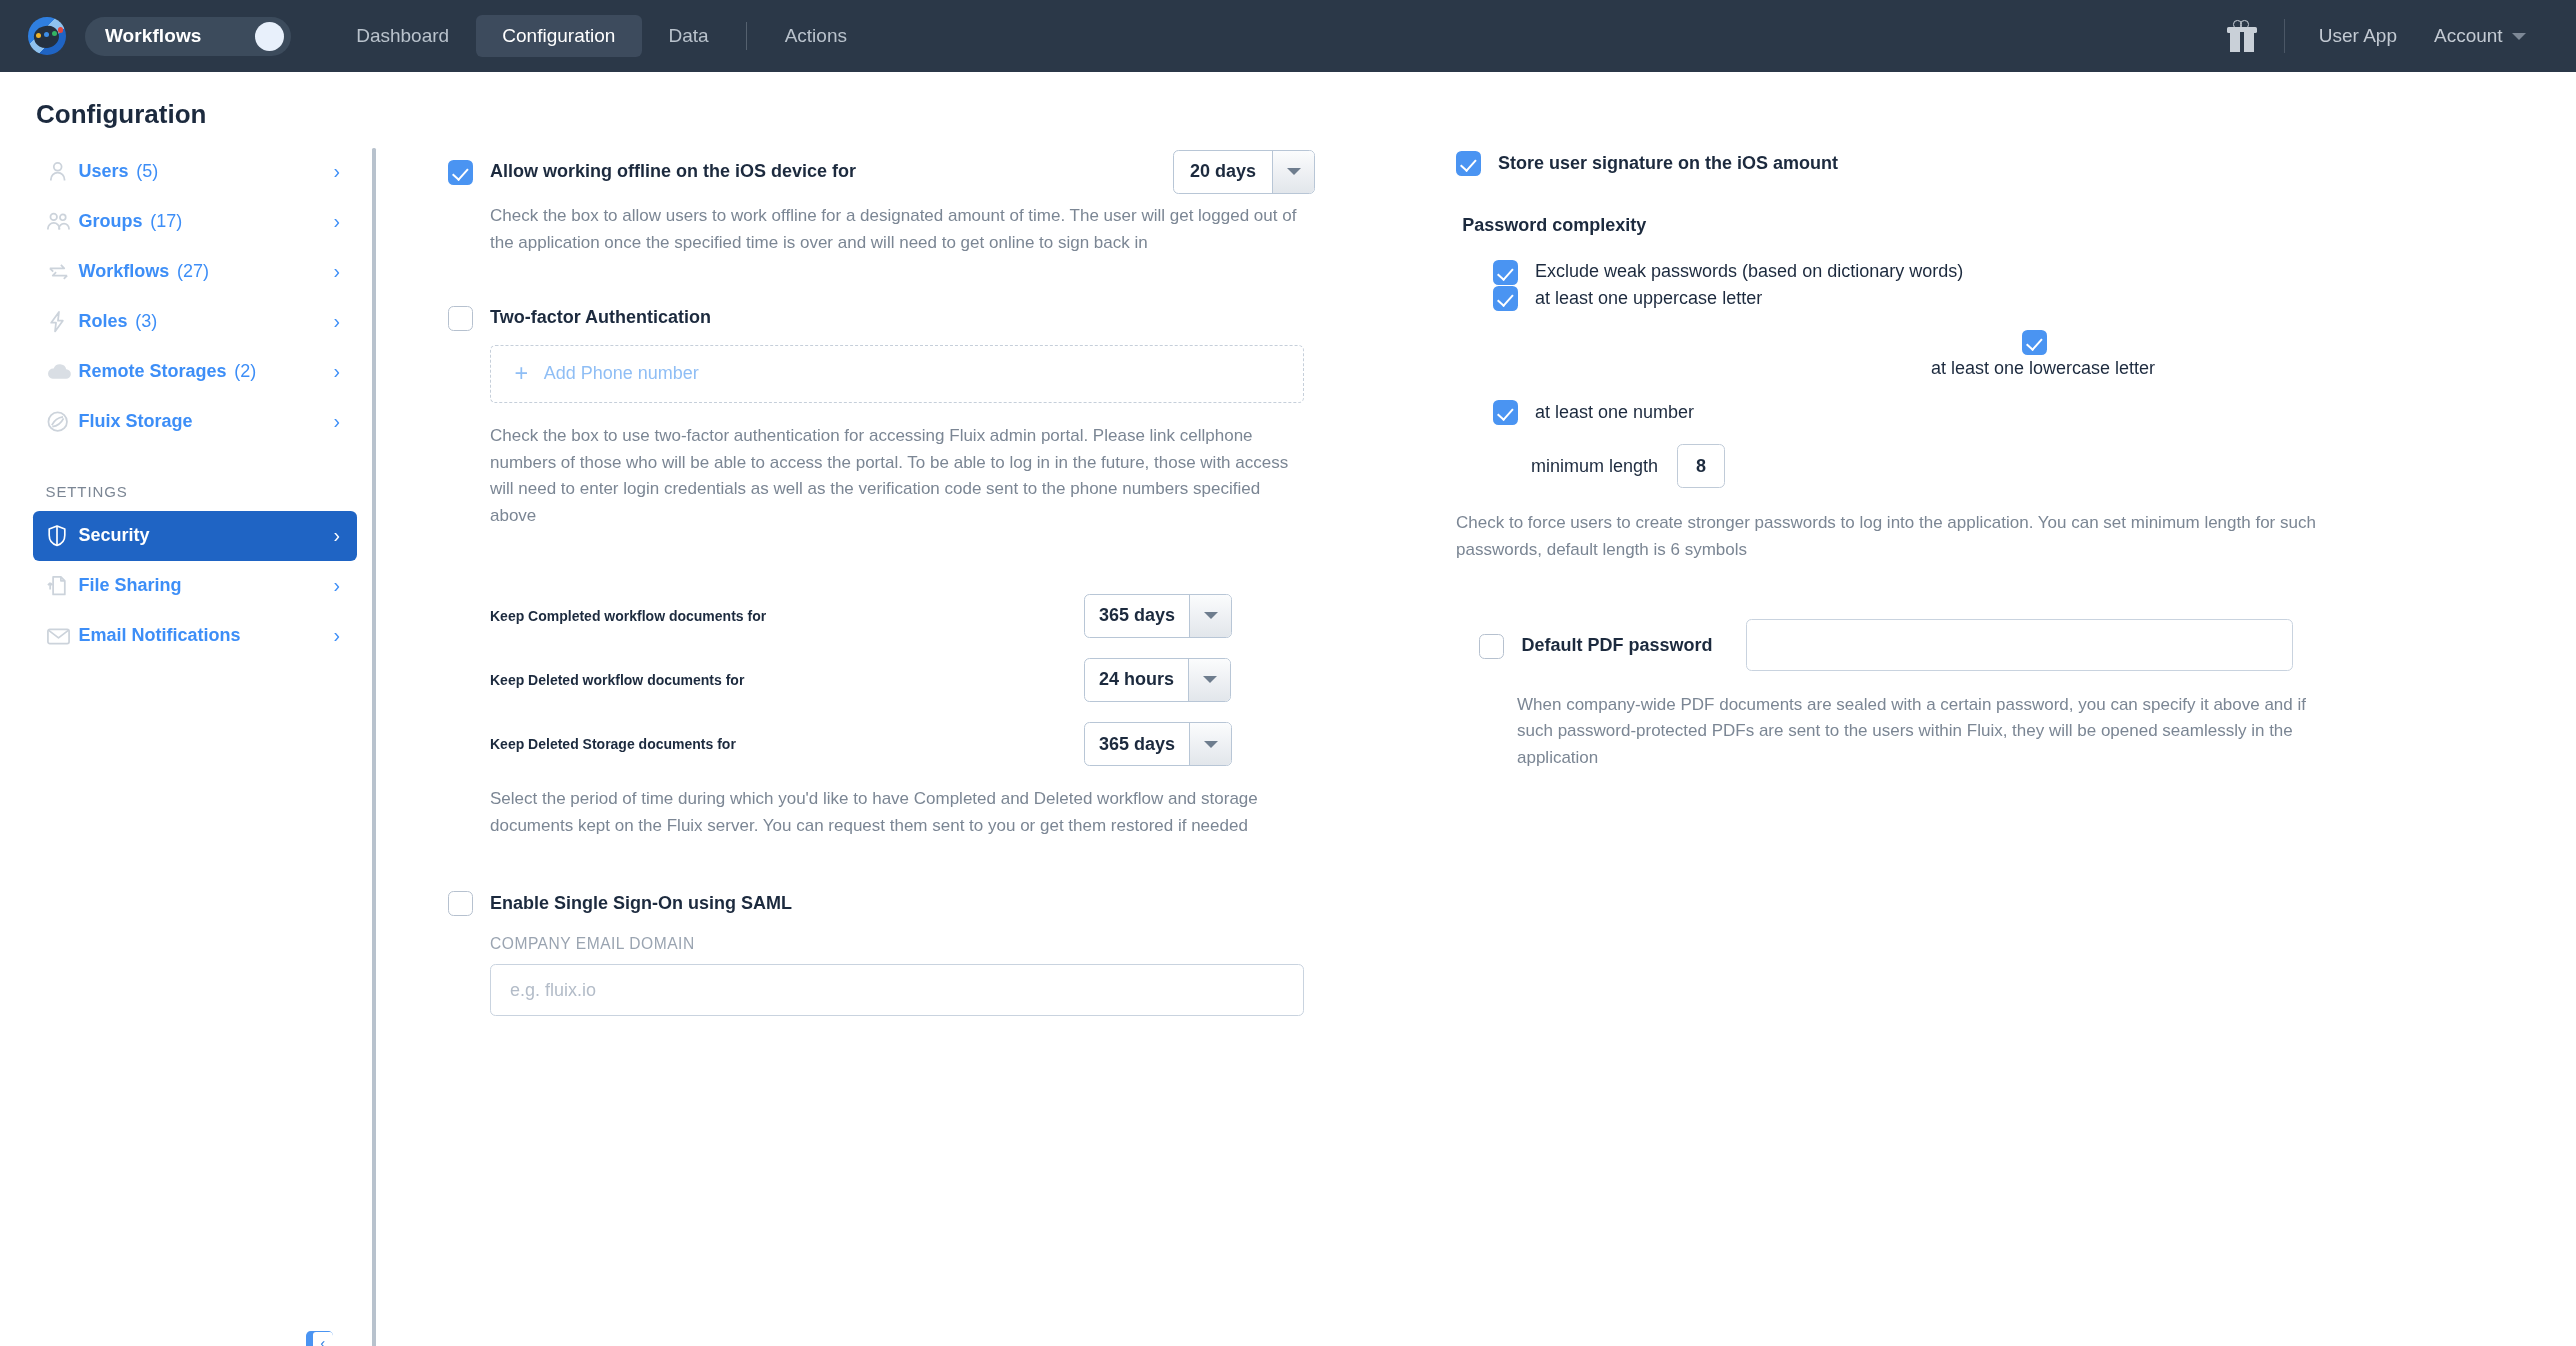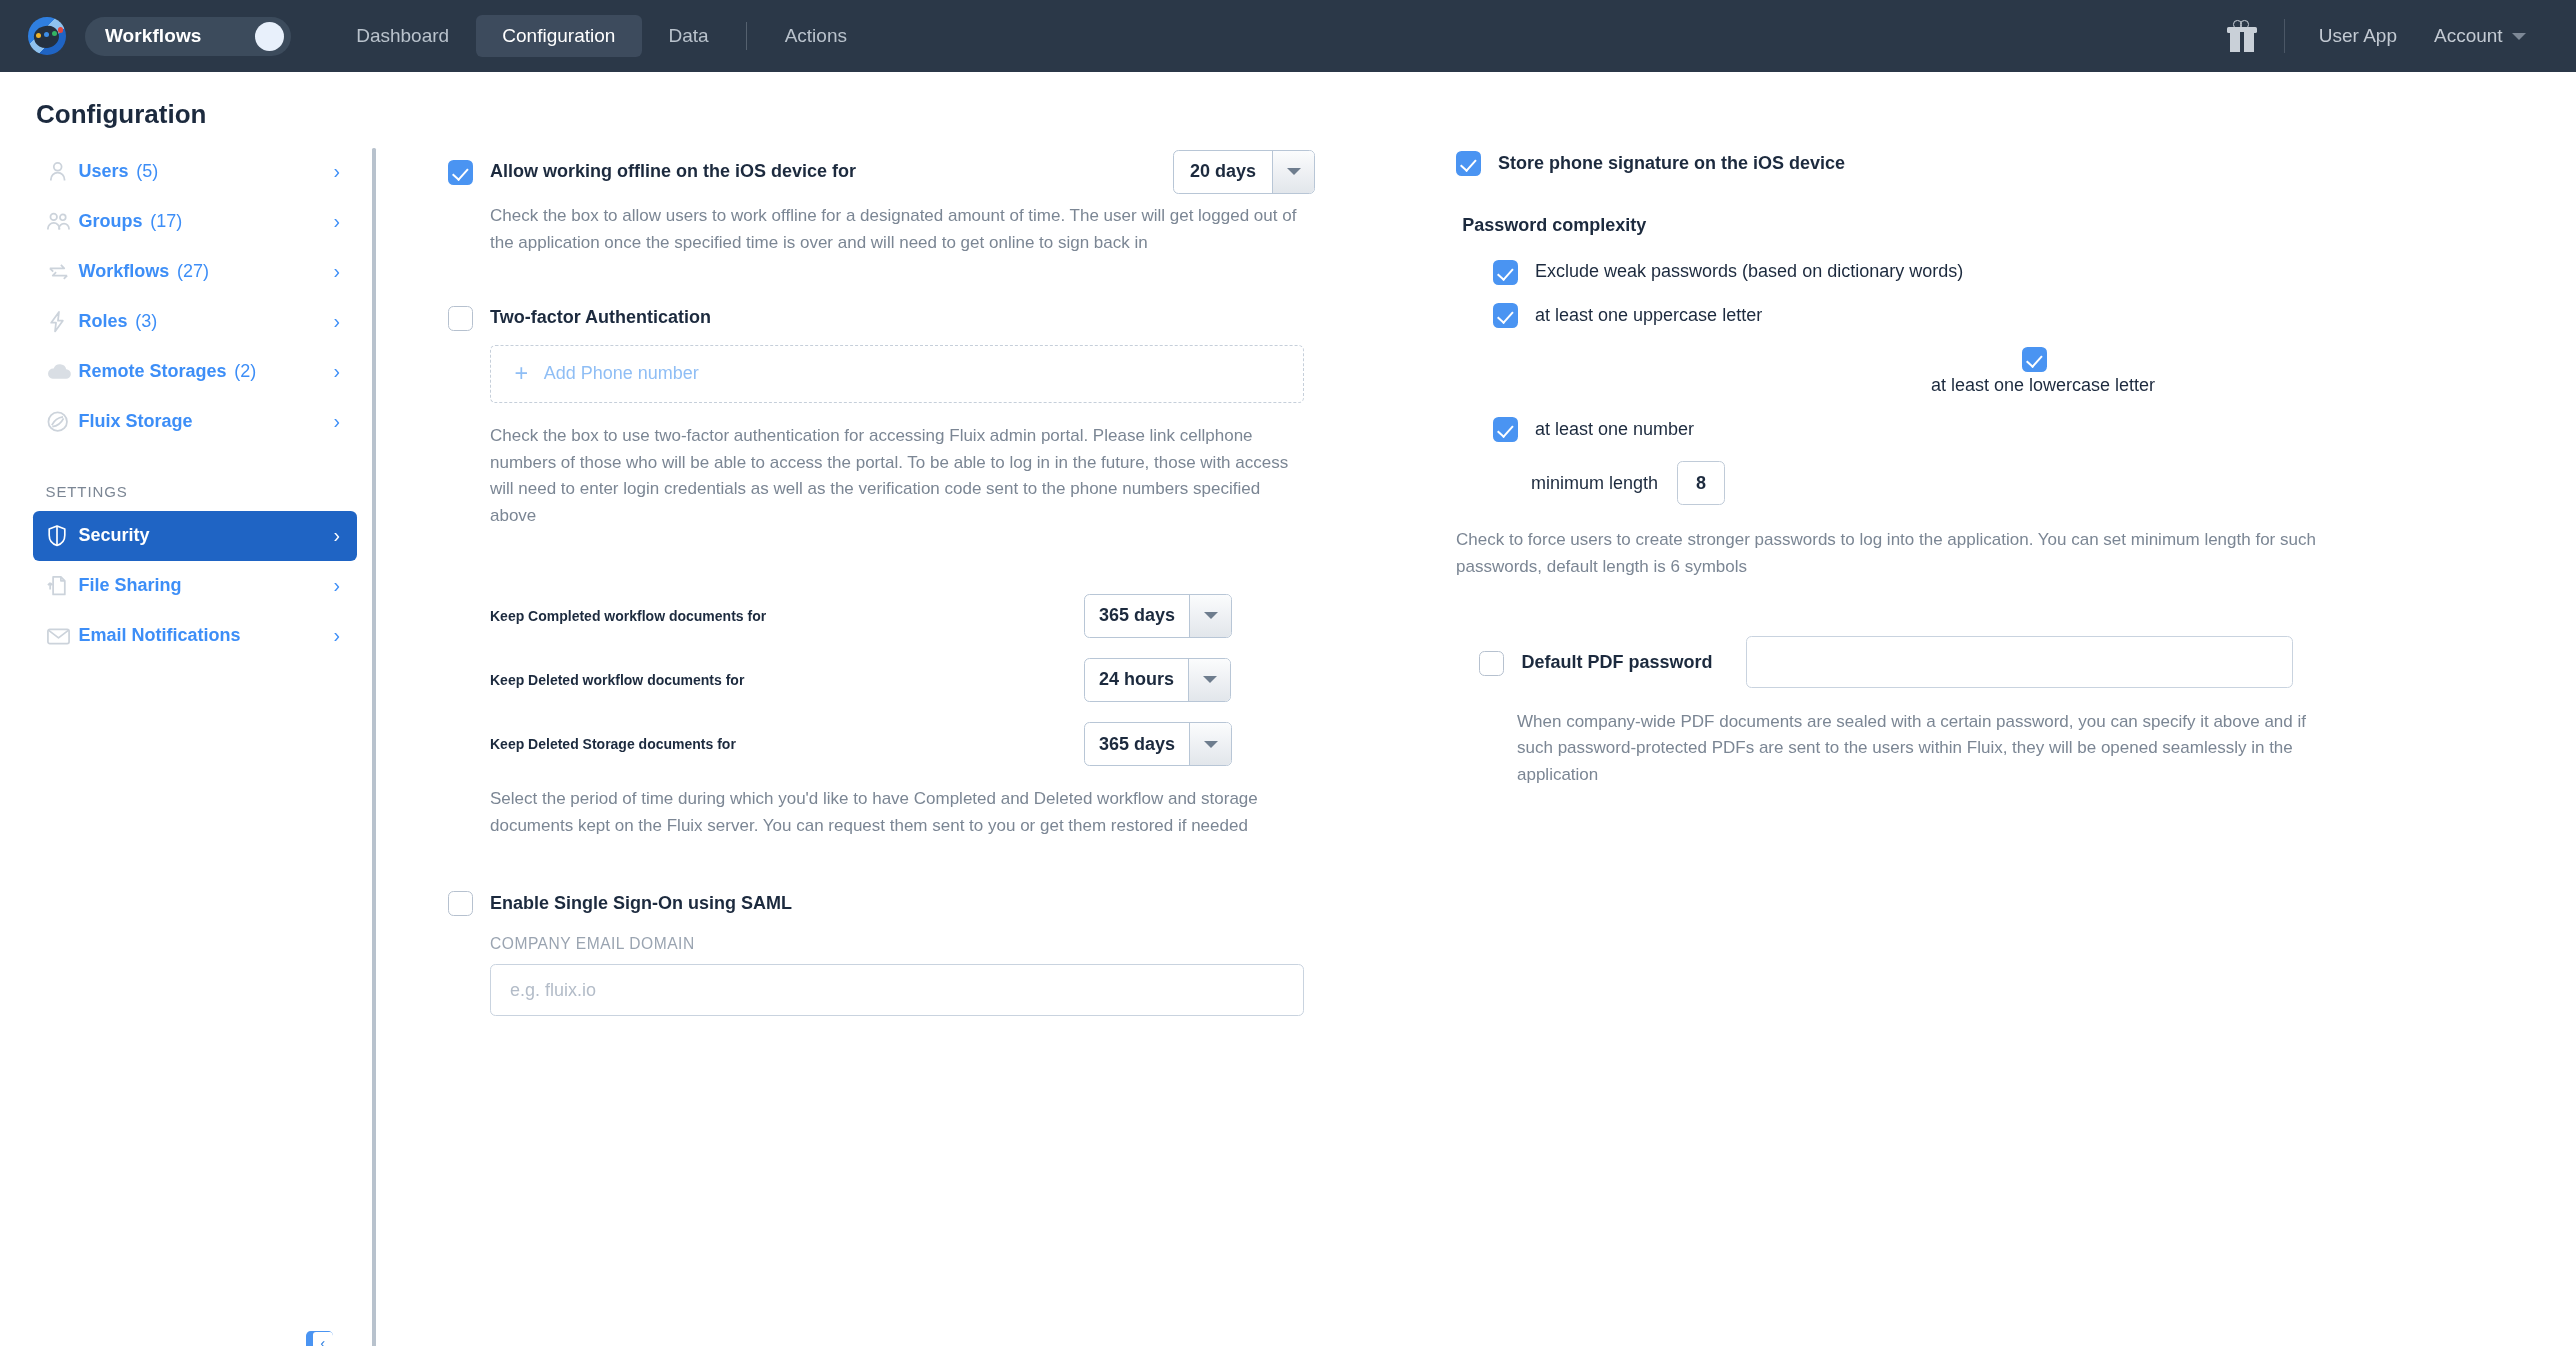--- a/index.html
+++ b/index.html
@@ -640,30 +640,30 @@
       <div style="margin:19px 0 0 42px;width:814px;">
         <div class="field-label">COMPANY EMAIL DOMAIN</div>
         <input class="text-input" type="text" placeholder="e.g. fluix.io" style="">
       </div>
     </div>
 
     <div class="col-right">
 
       <div class="cbrow" style="align-items:center;">
         <span class="cb on"></span>
-        <span class="cb-label">Store phone signature on the iOS device</span>
+        <span class="cb-label">Store user signature on the iOS amount</span>
       </div>
 
       <div class="section-head" style="margin:39px 0 0 6.2px;">Password complexity</div>
 
       <div class="cbrow" style="margin:22px 0 0 37px;align-items:center;">
         <span class="cb on"></span>
         <span class="cb-label reg">Exclude weak passwords (based on dictionary words)</span>
       </div>
-      <div class="cbrow" style="margin:17px 0 0 37px;align-items:center;">
+      <div class="cbrow" style="margin:0 0 0 37px;align-items:center;">
         <span class="cb on"></span>
         <span class="cb-label reg">at least one uppercase letter</span>
       </div>
       <div class="cbrow" style="margin:17px 0 0 37px;align-items:center;flex-direction:column;">
         <span class="cb on"></span>
         <span class="cb-label reg">at least one lowercase letter</span>
       </div>
       <div class="cbrow" style="margin:17px 0 0 37px;align-items:center;">
         <span class="cb on"></span>
         <span class="cb-label reg">at least one number</span>

